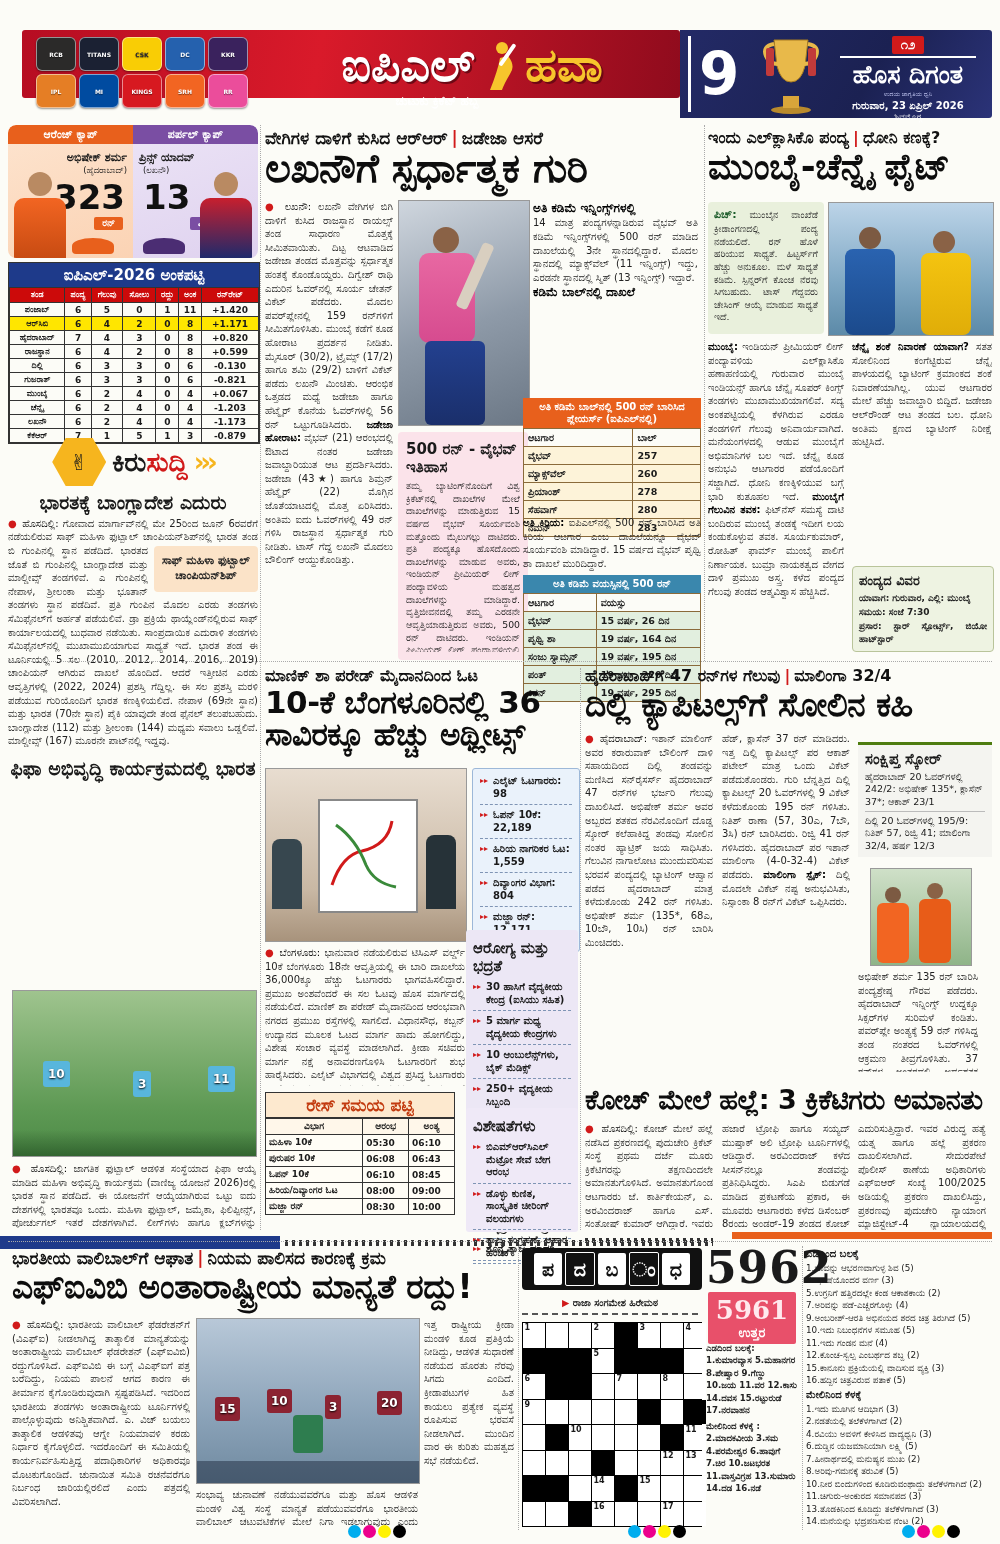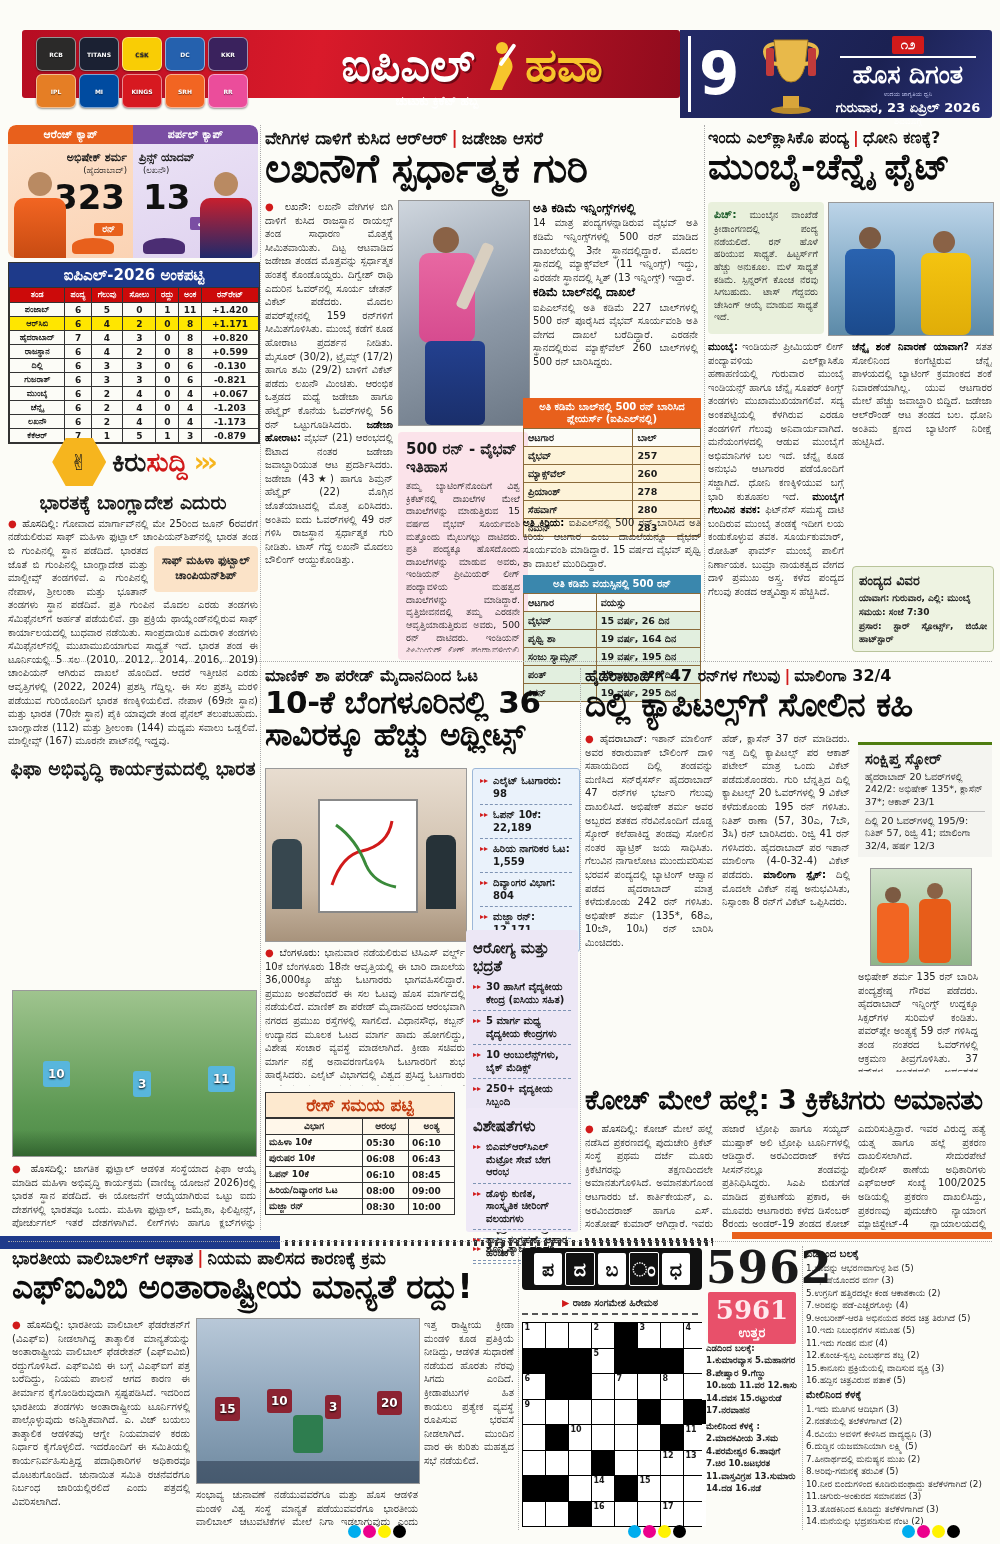--- a/index.html
+++ b/index.html
@@ -32,21 +32,21 @@
   #mh-blue{position:absolute;left:672px;top:0;width:312px;height:88px;
            background:linear-gradient(120deg,#232a66,#1b2152 60%,#2b3378);border-radius:0 3px 3px 0;}
   #pageno{position:absolute;left:8px;top:6px;color:#fff;font-size:58px;font-weight:bold;
           border-left:3px solid #fff;padding-left:8px;line-height:76px;}
   #trophy{position:absolute;left:78px;top:4px;width:66px;height:80px;}
   #paper{position:absolute;left:152px;top:4px;width:152px;text-align:center;color:#fff;}
   #paper .badge{display:inline-block;background:#d11a1a;color:#fff;font-weight:bold;font-size:13px;padding:1px 9px;border-radius:2px;}
   #paper .rule{height:2px;background:#fff;margin:2px 8px;}
   #paper .pname{font-size:25px;font-weight:bold;letter-spacing:0px;}
   #paper .ptag{font-size:6px;color:#cfd4ff;}
-  #paper .pdate{font-size:13px;font-weight:bold;margin-top:2px;}
+  #paper .pdate{font-size:10px;font-weight:bold;margin-top:2px;}
   #paper .pcity{font-size:9px;}
   
   #caps{left:8px;top:125px;width:250px;height:133px;display:flex;}
   .cap-half{width:125px;position:relative;overflow:hidden;}
   #cap-orange{background:linear-gradient(160deg,#fde4cf,#fbd3b4);border-radius:8px 0 0 8px;}
   #cap-purple{background:linear-gradient(160deg,#ece4f6,#dfd2ef);border-radius:0 8px 8px 0;}
   .cap-head{position:absolute;top:0;left:0;right:0;text-align:center;color:#fff;font-weight:bold;font-size:11px;padding:3px 0;}
   #cap-orange .cap-head{background:#e8601c;border-radius:8px 0 0 0;}
   #cap-purple .cap-head{background:#7a4ea3;border-radius:0 8px 0 0;}
   .cap-name{position:absolute;top:26px;font-size:11px;font-weight:bold;}
@@ -205,21 +205,21 @@
       </div>
     </div>
   </div>
 
   <div class="abs" id="caps">
     <div class="cap-half" id="cap-orange">
       <div class="cap-head">ಆರೆಂಜ್ ಕ್ಯಾಪ್</div>
       <div class="cap-name" style="right:6px;text-align:right;">ಅಭಿಷೇಕ್ ಶರ್ಮ</div>
       <div class="cap-team" style="right:6px;">(ಹೈದರಾಬಾದ್)</div>
       <div class="cap-big" style="right:8px;top:52px;">323</div>
-      <div class="cap-chip" style="right:10px;top:92px;background:#e8601c;margin-top:6px;">ರನ್</div>
+      <div class="cap-chip" style="right:10px;top:92px;background:#e8601c;">ರನ್</div>
       <div class="avatar" style="left:6px;">
         <div class="head"></div>
           <div class="torso" style="background:linear-gradient(#f26522,#c84b12);"></div>
       </div>
       <div class="capicon" style="left:64px;background:#e8601c;"></div>
     </div>
     <div class="cap-half" id="cap-purple">
       <div class="cap-head">ಪರ್ಪಲ್ ಕ್ಯಾಪ್</div>
       <div class="cap-name" style="left:6px;">ಪ್ರಿನ್ಸ್ ಯಾದವ್</div>
       <div class="cap-team" style="left:10px;">(ಲಖನೌ)</div>
@@ -393,21 +393,20 @@
 
   <div class="colblock pinkbox" style="left:398px;top:432px;width:114px;height:212px;">
     <div class="bt">500 ರನ್ - ವೈಭವ್ ಇತಿಹಾಸ</div>
     <div class="body" style="font-size:9.3px;height:172px;overflow:hidden;">ತಮ್ಮ ಬ್ಯಾಟಿಂಗ್‌ನೊಂದಿಗೆ ವಿಶ್ವ ಕ್ರಿಕೆಟ್‌ನಲ್ಲಿ ದಾಖಲೆಗಳ ಮೇಲೆ ದಾಖಲೆಗಳನ್ನು ಮಾಡುತ್ತಿರುವ 15 ವರ್ಷದ ವೈಭವ್ ಸೂರ್ಯವಂಶಿ ಮತ್ತೊಂದು ಮೈಲುಗಲ್ಲು ದಾಟಿದರು. ಪ್ರತಿ ಪಂದ್ಯಕ್ಕೂ ಹೊಸದೊಂದು ದಾಖಲೆಗಳನ್ನು ಮಾಡುವ ಅವರು, ಇಂಡಿಯನ್ ಪ್ರೀಮಿಯರ್ ಲೀಗ್ ಪಂದ್ಯಾವಳಿಯ ಮಹತ್ವದ ದಾಖಲೆಗಳನ್ನು ಮಾಡಿದ್ದಾರೆ. ವೃತ್ತಿಜೀವನದಲ್ಲಿ ತಮ್ಮ ಎರಡನೇ ಆವೃತ್ತಿಯಾಡುತ್ತಿರುವ ಅವರು, 500 ರನ್ ದಾಟಿದರು. ಇಂಡಿಯನ್ ಪ್ರೀಮಿಯರ್ ಲೀಗ್ ಪಂದ್ಯಾವಳಿಯಲ್ಲಿ ಹಲವು ರೋಚಕ ದಾಖಲೆಗಳನ್ನೂ ಅವರು ಮಾಡಿದ್ದಾರೆ.</div>
   </div>
 
   <div class="colblock body" style="left:533px;top:200px;width:165px;height:196px;overflow:hidden;">
     <b style="font-size:12px;">ಅತಿ ಕಡಿಮೆ ಇನ್ನಿಂಗ್ಸ್‌ಗಳಲ್ಲಿ</b><br>
     <span>14 ಮಾತ್ರ ಪಂದ್ಯಗಳನ್ನಾಡಿರುವ ವೈಭವ್ ಅತಿ ಕಡಿಮೆ ಇನ್ನಿಂಗ್ಸ್‌ಗಳಲ್ಲಿ 500 ರನ್ ಮಾಡಿದ ದಾಖಲೆಯಲ್ಲಿ 3ನೇ ಸ್ಥಾನದಲ್ಲಿದ್ದಾರೆ. ಮೊದಲ ಸ್ಥಾನದಲ್ಲಿ ಮ್ಯಾಕ್ಸ್‌ವೆಲ್ (11 ಇನ್ನಿಂಗ್ಸ್) ಇದ್ದು, ಎರಡನೇ ಸ್ಥಾನದಲ್ಲಿ ಸ್ಮಿತ್ (13 ಇನ್ನಿಂಗ್ಸ್) ಇದ್ದಾರೆ.</span><br>
     <b style="font-size:12px;">ಕಡಿಮೆ ಬಾಲ್‌ನಲ್ಲಿ ದಾಖಲೆ</b><br>
-    <span>ಐಪಿಎಲ್‌ನಲ್ಲಿ ಅತಿ ಕಡಿಮೆ 227 ಬಾಲ್‌ಗಳಲ್ಲಿ 500 ರನ್ ಪೂರೈಸಿದ ವೈಭವ್ ಸೂರ್ಯವಂಶಿ ಅತಿ ವೇಗದ ದಾಖಲೆ ಬರೆದಿದ್ದಾರೆ. ಎರಡನೇ ಸ್ಥಾನದಲ್ಲಿರುವ ಮ್ಯಾಕ್ಸ್‌ವೆಲ್ 260 ಬಾಲ್‌ಗಳಲ್ಲಿ 500 ರನ್ ಬಾರಿಸಿದ್ದರು.</span>
   </div>
 
   <div class="colblock" style="left:523px;top:398px;width:178px;">
     <table class="rec-table" id="tbl-balls">
       <caption>ಅತಿ ಕಡಿಮೆ ಬಾಲ್‌ನಲ್ಲಿ 500 ರನ್ ಬಾರಿಸಿದ ಪ್ಲೇಯರ್ಸ್ (ಐಪಿಎಲ್‌ನಲ್ಲಿ)</caption>
       <thead>
           <tr>
             <th>ಆಟಗಾರ</th>
             <th>ಬಾಲ್</th>
           </tr>

